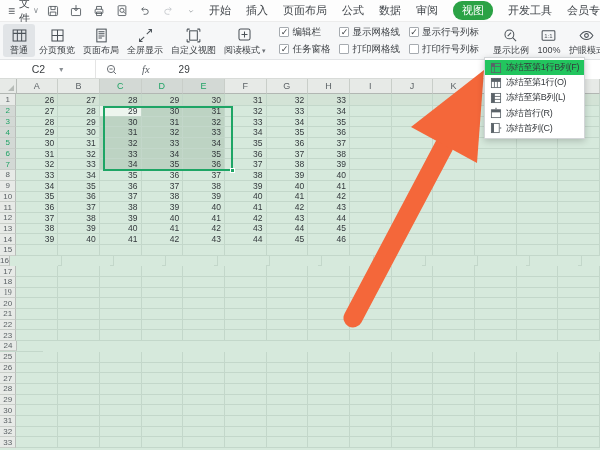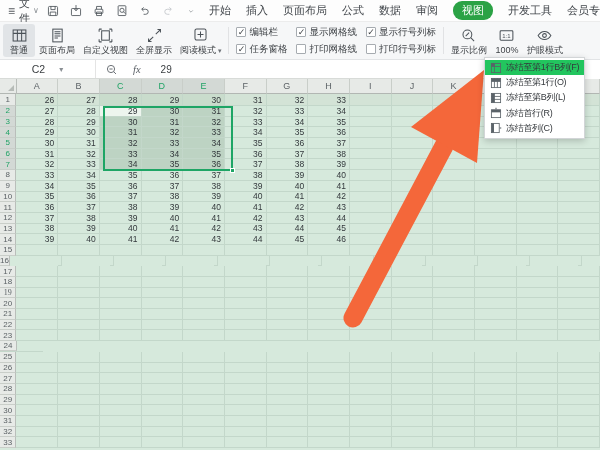--- a/index.html
+++ b/index.html
@@ -32,21 +32,21 @@
   .dd{font-size:7px;color:#6d7277}
   .vsep{width:1px;background:#e1e2e4;margin:4px 3px}
   .chkgrid{display:grid;grid-template-rows:repeat(2,auto);grid-auto-flow:column;gap:4px 9px;align-content:center;padding:0 4px}
   .chk{display:flex;align-items:center;gap:3px;font-size:9.5px;color:#3f4347;white-space:nowrap}
   .chk .box{width:10px;height:10px;border:1px solid #a6abb0;background:#fff;border-radius:1px;display:flex;align-items:center;justify-content:center;font-size:9px;color:#3f4347;line-height:1}
 
   
   .fbar{position:absolute;left:0;top:60px;width:508px;height:19px;background:#fff;border-bottom:1px solid #d8dbd8;display:flex;align-items:center}
   .namebox{width:96px;height:100%;border-right:1px solid #e4e4e4;display:flex;align-items:center;justify-content:center;gap:14px;font-size:10.5px;color:#3c4043}
   .namebox .chev{margin:0}
-  .fxarea{display:flex;align-items:center;gap:16px;padding-left:10px;font-size:10.5px;color:#5a6066}
+  .fxarea{display:flex;align-items:center;gap:25px;padding-left:10px;font-size:10.5px;color:#5a6066}
   .fx{font-style:italic;font-family:"Liberation Serif",serif;color:#5a6066}
   .fval{color:#3c4043;font-size:10px;margin-left:4px}
 
   
   .gridwrap{position:absolute;left:0;top:79px;width:600px;height:371px;background:var(--sheetbg);overflow:hidden}
   .hrow{display:flex;height:15px}
   .corner{width:17px;height:15px;background:var(--hdrbg);border-right:1px solid #b9beba;border-bottom:1px solid #b2b7b3;position:relative}
   .corner:after{content:"";position:absolute;right:2px;bottom:2px;border-left:6px solid transparent;border-bottom:6px solid #b6bbb7}
   .ch{width:43px;height:15px;background:var(--hdrbg);border-right:1px solid #c9cec9;border-bottom:1px solid #b2b7b3;font-size:9px;color:#5c6266;display:flex;align-items:center;justify-content:center}
   .ch.sel{background:var(--hdrselbg);color:var(--hdrseltxt)}
@@ -146,42 +146,51 @@
             <svg width="17" height="17" viewBox="0 0 20 20" fill="none" stroke="#4a5157" stroke-width="1.2">
               <rect x="2.5" y="3.5" width="15" height="13"></rect>
               <path d="M2.5 7.5h15M7.5 3.5v13M12.5 3.5v13"></path>
             </svg>
           </span>
           <span class="tlabel">普通</span>
         </span>
         <span class="tbtn">
           <span class="ticon">
             <svg width="17" height="17" viewBox="0 0 20 20" fill="none" stroke="#4a5157" stroke-width="1.2">
+              <rect x="3.5" y="3.5" width="13" height="13"></rect>
+              <path d="M10 3.5v13M3.5 10h13"></path>
+            </svg>
+          </span>
+          <span class="tlabel">分页预览</span>
+        </span>
+        <span class="tbtn">
+          <span class="ticon">
+            <svg width="17" height="17" viewBox="0 0 20 20" fill="none" stroke="#4a5157" stroke-width="1.2">
               <rect x="4.5" y="2.5" width="11" height="15"></rect>
               <path d="M6.5 5.5h7M6.5 8h7M6.5 10.5h7M6.5 13h4"></path>
             </svg>
           </span>
           <span class="tlabel">页面布局</span>
+        </span>
+        <span class="tbtn">
+          <span class="ticon">
+            <svg width="17" height="17" viewBox="0 0 20 20" fill="none" stroke="#4a5157" stroke-width="1.2">
+              <path d="M8.5 11.5l-5.5 5.5M11.5 8.5L17 3M3 13.5V17h3.5M17 6.5V3h-3.5M3 17l3-3M17 3l-3 3"></path>
+            </svg>
+          </span>
+          <span class="tlabel">全屏显示</span>
         </span>
         <span class="tbtn">
           <span class="ticon">
             <svg width="17" height="17" viewBox="0 0 20 20" fill="none" stroke="#4a5157" stroke-width="1.2">
               <rect x="5.5" y="4.5" width="9" height="11"></rect>
               <path d="M2.5 2.5h3M2.5 2.5v3M17.5 2.5h-3M17.5 2.5v3M2.5 17.5h3M2.5 17.5v-3M17.5 17.5h-3M17.5 17.5v-3"></path>
             </svg>
           </span>
           <span class="tlabel">自定义视图</span>
-        </span>
-        <span class="tbtn">
-          <span class="ticon">
-            <svg width="17" height="17" viewBox="0 0 20 20" fill="none" stroke="#4a5157" stroke-width="1.2">
-              <path d="M8.5 11.5l-5.5 5.5M11.5 8.5L17 3M3 13.5V17h3.5M17 6.5V3h-3.5M3 17l3-3M17 3l-3 3"></path>
-            </svg>
-          </span>
-          <span class="tlabel">全屏显示</span>
         </span>
         <span class="tbtn">
           <span class="ticon">
             <svg width="17" height="17" viewBox="0 0 20 20" fill="none" stroke="#4a5157" stroke-width="1.2">
               <rect x="3.5" y="3.5" width="13" height="13" rx="2"></rect>
               <path d="M10 6.5v7M6.5 10h7"></path>
             </svg>
           </span>
           <span class="tlabel">阅读模式<span class="dd"> ▾</span></span>
         </span>

